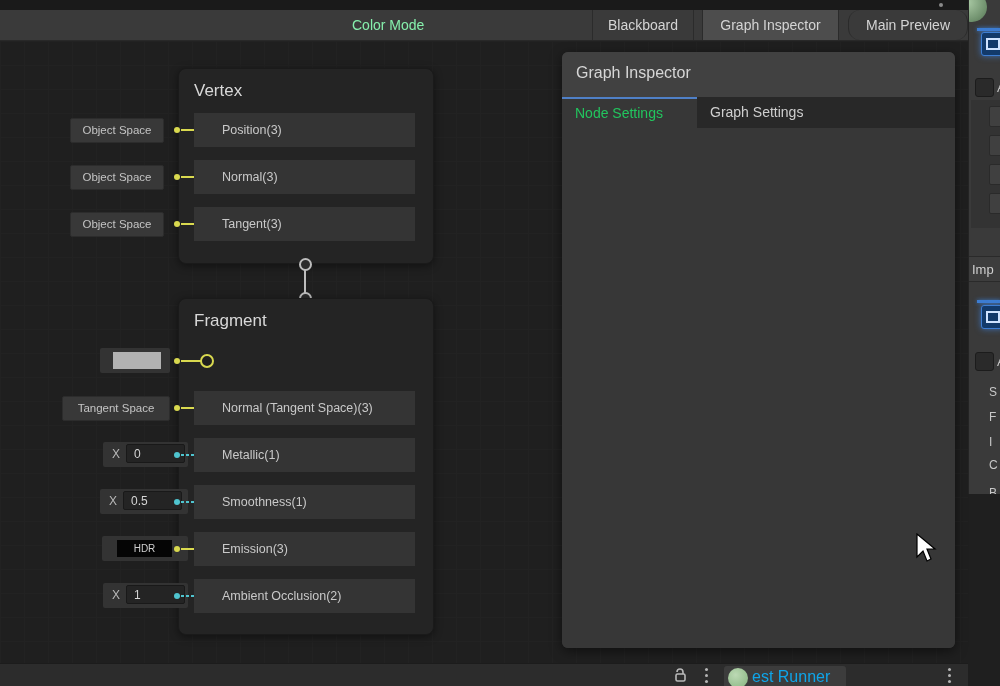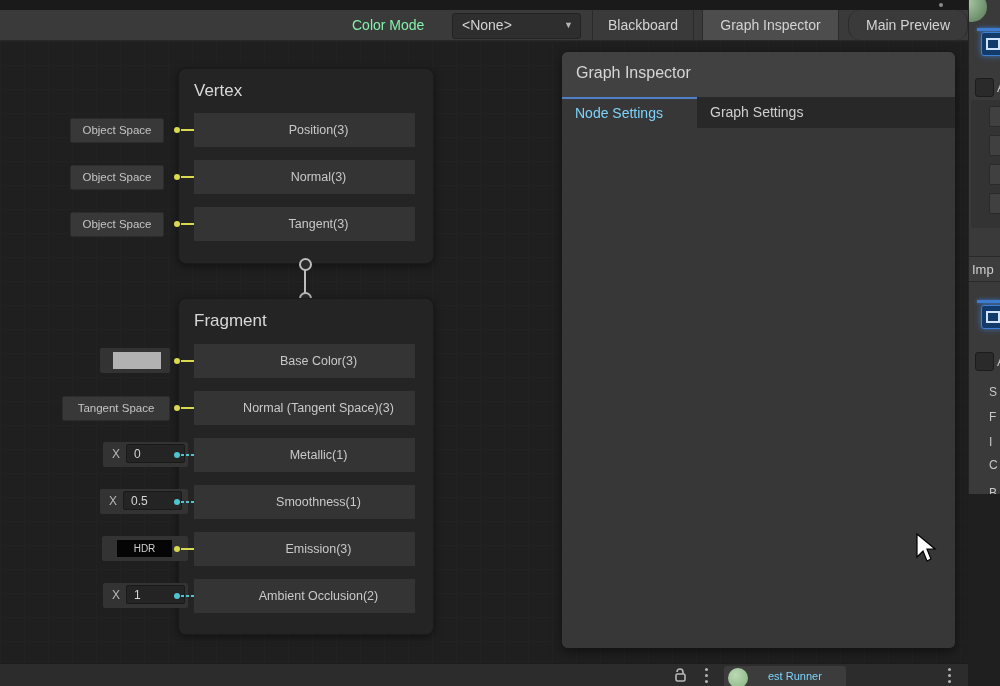--- a/index.html
+++ b/index.html
@@ -26,21 +26,21 @@
   #graph{left:0;top:41px;width:968px;height:622px;background:#1f1f1f;
          background-image:linear-gradient(#222 1px,transparent 1px),
                           linear-gradient(90deg,#222 1px,transparent 1px);
          background-size:24px 24px;}
 
   .node{position:absolute;background:#242424;border:1px solid #1a1a1a;border-radius:8px;
         box-shadow:0 2px 8px rgba(0,0,0,.45);}
   .node-title{position:absolute;left:15px;top:12px;font-size:17px;color:#d8d8d8;}
 
   .row-group{position:absolute;left:0;width:960px;height:36px;}
-  .rowbg{position:absolute;left:194px;top:1px;width:221px;height:34px;background:#343434;text-align:center;}
+  .rowbg{position:absolute;left:194px;top:1px;width:221px;height:34px;background:#343434;}
   .row-label{padding-left:28px;line-height:34px;font-size:12.5px;color:#c9c9c9;white-space:nowrap;}
   .port{position:absolute;left:200px;top:11px;width:10px;height:10px;border-radius:50%;
         background:#1f1f1f;border:2px solid #d9d94f;}
   .dot{position:absolute;left:174px;top:15px;width:6px;height:6px;border-radius:50%;background:#d9d94f;}
   .wire{position:absolute;left:181px;top:17px;width:20px;height:2px;background:#d9d94f;}
   .p-float .port{border-color:#4fc4cf;}
   .p-float .dot{background:#4fc4cf;}
   .p-float .wire{background:repeating-linear-gradient(90deg,#4fc4cf 0 3px,transparent 3px 5px);}
 
   .pill{position:absolute;top:6px;height:23px;background:#383838;border:1px solid #2c2c2c;
@@ -58,21 +58,21 @@
                border:2px solid #bdbdbd;background:#2b2b2b;}
   .link-line{position:absolute;left:304px;top:268px;width:2px;height:30px;background:#bdbdbd;}
 
   
   #panel{left:562px;top:52px;width:393px;height:596px;background:#373737;border-radius:6px;
          box-shadow:0 3px 12px rgba(0,0,0,.5);overflow:hidden;}
   #panel-header{position:absolute;left:0;top:0;width:100%;height:45px;background:#414141;}
   #panel-title{position:absolute;left:14px;top:12px;font-size:16px;color:#d6d6d6;}
   #tabrow{position:absolute;left:0;top:45px;width:100%;height:31px;background:#282828;}
   .tab{position:absolute;top:0;height:31px;line-height:31px;font-size:14px;color:#cfcfcf;}
-  .tab.active{background:#373737;border-top:2px solid #4f80c7;line-height:29px;color:#7dd3fc;}
+  .tab.active{background:#373737;border-top:2px solid #4f80c7;line-height:29px;color:#22c55e;}
   #panel-body{position:absolute;left:0;top:76px;width:100%;height:520px;background:#373737;}
 
   
   #rightpanel{left:968px;top:0;width:32px;height:494px;background:#3a3a3a;border-left:1px solid #242424;
               overflow:hidden;}
   .rp-text{position:absolute;font-size:12px;color:#c8c8c8;}
   .rp-checkbox{position:absolute;width:17px;height:17px;background:#2a2a2a;border:1px solid #1c1c1c;
                border-radius:3px;}
   .rp-stub{position:absolute;left:18px;width:16px;height:19px;background:#404040;
            border:1px solid #2a2a2a;border-radius:2px;}
@@ -88,42 +88,38 @@
   #green-sphere{position:absolute;left:-12px;top:-8px;width:30px;height:30px;border-radius:50%;
                 background:radial-gradient(circle at 35% 35%,#a9c9a4,#6e8f6c 70%,#4f6b4e);}
 
   
   #bottombar{left:0;top:663px;width:968px;height:23px;background:#2c2c2c;border-top:1px solid #1c1c1c;}
   .bb-icon{position:absolute;font-size:14px;color:#b8b8b8;}
   #bb-tab{position:absolute;left:724px;top:2px;width:122px;height:21px;background:#3c3c3c;
           border-radius:3px 3px 0 0;}
   #bb-tab .dot-green{position:absolute;left:4px;top:2px;width:20px;height:20px;border-radius:50%;
           background:radial-gradient(circle at 38% 35%,#bcd9b4,#93bd8c 75%,#7ba374);}
-  #bb-tab .bb-label{position:absolute;left:28px;top:0;font-size:11px;color:#7dd3fc;line-height:21px;
-          white-space:nowrap;margin-left:16px;}
+  #bb-tab .bb-label{position:absolute;left:28px;top:0;font-size:16px;color:#0ea5e9;line-height:21px;
+          white-space:nowrap;}
   .kebab{display:inline-block;width:3px;height:3px;border-radius:50%;background:#b5b5b5;
          box-shadow:0 6px 0 #b5b5b5,0 -6px 0 #b5b5b5;}
 
   
   #cursor{left:915px;top:533px;width:22px;height:30px;}
 </style>
 </head>
 <body>
 
 <div id="app">
 
   <div class="abs" id="topstrip"></div>
   <div class="abs" id="top-dot"></div>
 
   <div class="abs" id="toolbar">
     <span class="tb-label" style="left:352px;">Color Mode</span>
-    <div class="dropdown">
-      <span class="val">&lt;None&gt;</span>
-      <span class="dd-arrow">▼</span>
-    </div>
     <div class="tb-btn" style="left:592px;width:100px;">Blackboard</div>
     <div class="tb-btn active" style="left:702px;width:135px;">Graph Inspector</div>
     <div class="tb-btn" style="left:848px;width:118px;border-radius:12px;">Main Preview</div>
   </div>
 
   <div class="abs" id="graph"></div>
 
   <div class="node" style="left:178px;top:68px;width:254px;height:194px;">
     <div class="node-title">Vertex</div>
   </div>
@@ -164,23 +160,20 @@
     <div class="node-title">Fragment</div>
   </div>
 
   <div class="row-group" style="top:343px;">
     <div class="ctl-box" style="left:100px;width:70px;">
       <div class="color-swatch"></div>
     </div>
     <div class="dot"></div>
     <div class="wire"></div>
     <div class="port"></div>
-    <div class="rowbg">
-      <div class="row-label">Base Color(3)</div>
-    </div>
   </div>
 
   <div class="row-group" style="top:390px;">
     <div class="pill" style="left:62px;width:106px;">Tangent Space</div>
     <div class="dot"></div>
     <div class="wire"></div>
     <div class="port"></div>
     <div class="rowbg">
       <div class="row-label">Normal (Tangent Space)(3)</div>
     </div>

